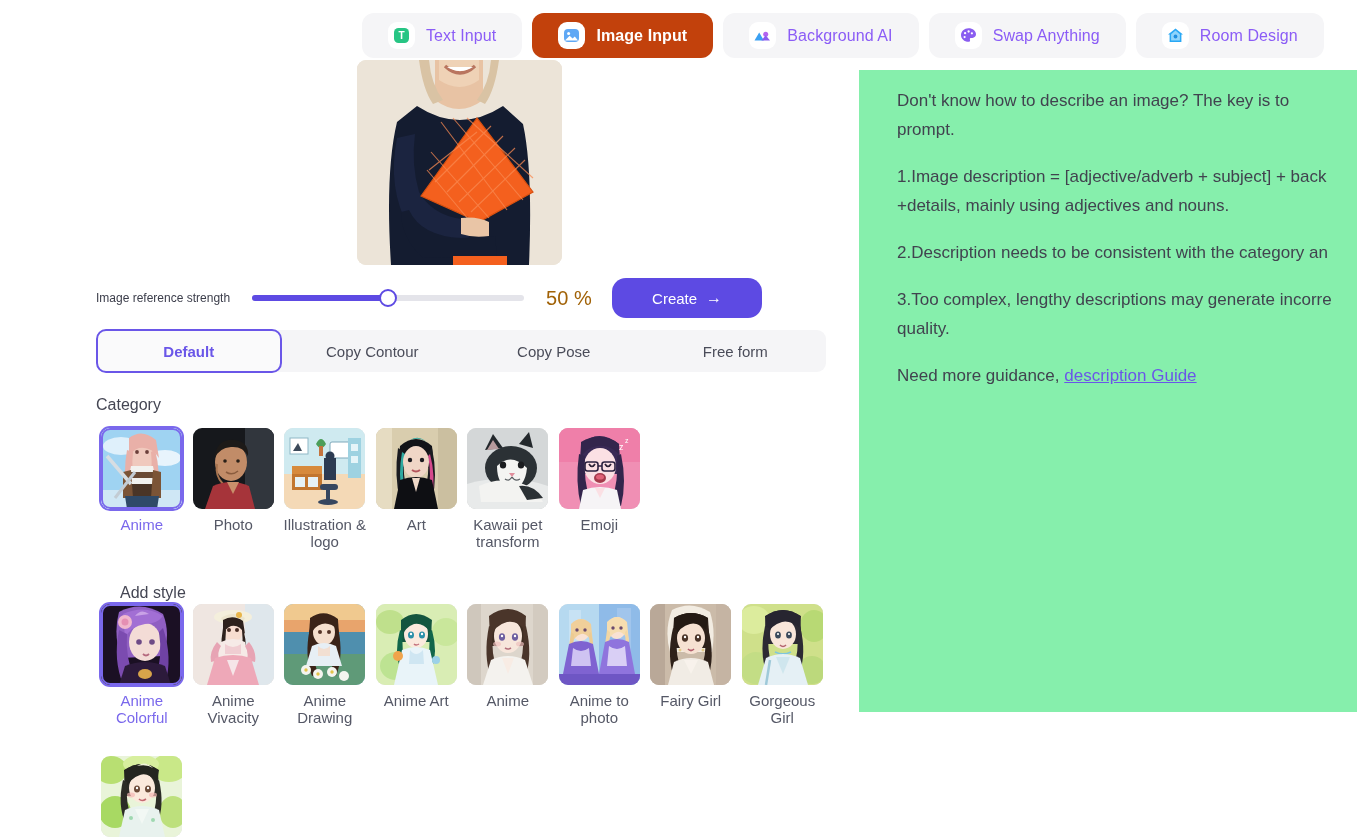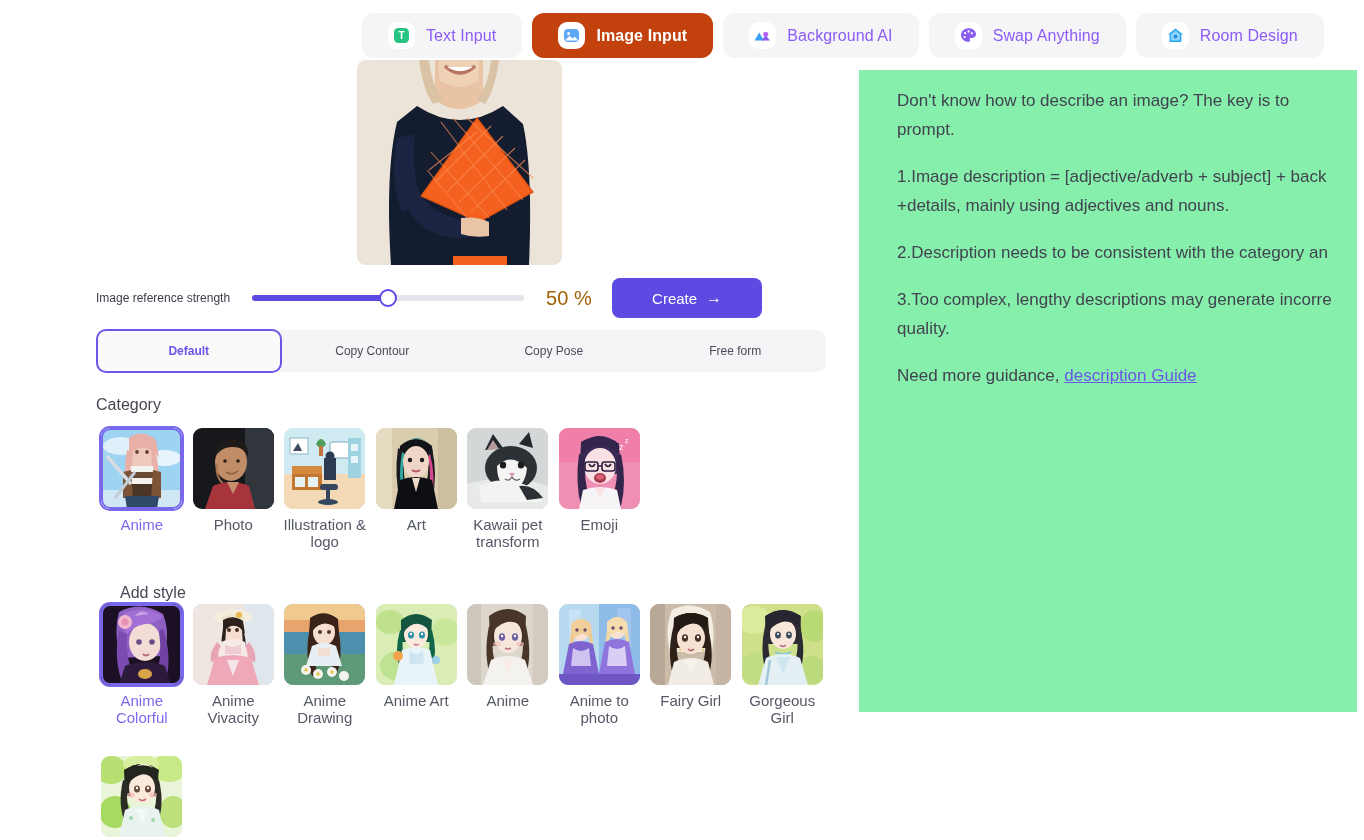--- a/index.html
+++ b/index.html
@@ -75,39 +75,39 @@
     border-radius: 50%;
     background: #ffffff; border: 2px solid #5d4ae3;
     cursor: grab;
   }
   .strength-value {
     margin-left: 22px; font-size: 20px; color: #a16207;
     width: 48px; white-space: nowrap;
   }
   .create-btn {
     margin-left: 18px;
-    width: 150px; height: 40px; border-radius: 8px;
+    width: 150px; height: 40px; border-radius: 14px;
     background: #5d4ae3; color: #fff;
     border: none; cursor: pointer;
     font-family: inherit; font-size: 15px;
     display: flex; align-items: center; justify-content: center; gap: 9px;
   }
   .create-btn .arrow { font-size: 16px; line-height: 1; }
 
   
   .modes {
     position: absolute; left: 96px; top: 330px;
     width: 730px; height: 42px;
     background: #f5f5f7; border-radius: 9px;
     display: flex; align-items: center;
   }
   .mode {
     flex: 1 1 0; height: 42px;
     display: flex; align-items: center; justify-content: center;
-    font-size: 12px; color: #4a4c59; cursor: pointer;
+    font-size: 15px; color: #4a4c59; cursor: pointer;
   }
   .mode.active {
     background: #fafafb;
     border: 2px solid #6a56e8;
     border-radius: 10px;
     color: #6a56e8;
     font-weight: bold;
     height: 44px;
   }
 

